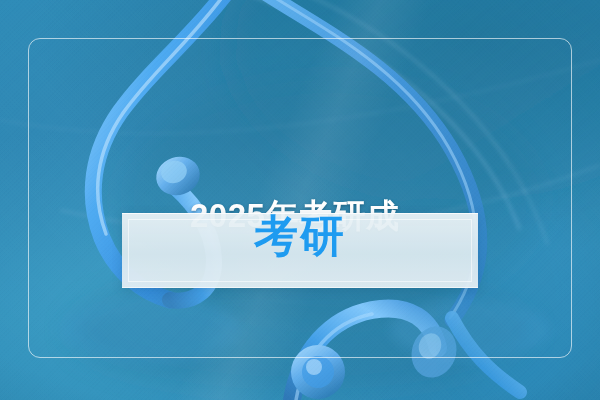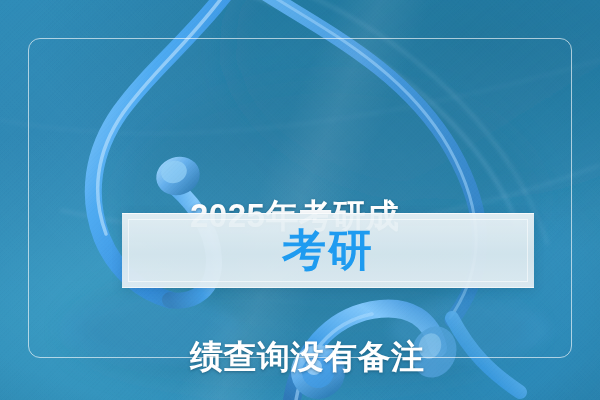--- a/index.html
+++ b/index.html
@@ -71,30 +71,29 @@
     letter-spacing: 0.5px;
     text-shadow: 0 1px 3px rgba(8,52,76,0.45);
     white-space: pre-wrap;
   }
 
   
   .band {
     position: absolute;
     left: 122px;
     top: 213px;
-    width: 412px;
+    width: 356px;
     height: 73px;
     background: linear-gradient(180deg, rgba(232,241,245,0.95) 0%, rgba(221,234,240,0.93) 55%, rgba(228,238,243,0.94) 100%);
     border-top: 1px solid rgba(255,255,255,0.85);
     border-bottom: 1px solid rgba(255,255,255,0.55);
     box-shadow: 0 2px 10px rgba(10,60,90,0.18);
     display: flex;
-    align-items: center;
+    align-items: flex-start;
     justify-content: center;
-    font-family: Liberation Serif, serif;
   }
   .band::before {
     content: "";
     position: absolute;
     left: 6px; top: 5px; right: 6px; bottom: 5px;
     border: 1px solid rgba(255,255,255,0.55);
     pointer-events: none;
   }
   .band-text {
     position: relative;
@@ -189,20 +188,19 @@
   </svg>
 
   <div class="bg-layer bg-sheen"></div>
   <div class="bg-layer noise"></div>
   <div class="bg-layer bg-vignette"></div>
 
   <div class="frame"></div>
 
   <div class="headline">
     <div>2025年考研成</div>
-    <div>绩查询没有备注</div>
   </div>
 
   <div class="band">
     <span class="band-text">考研</span>
   </div>
 
 </div>
 
 </body></html>

